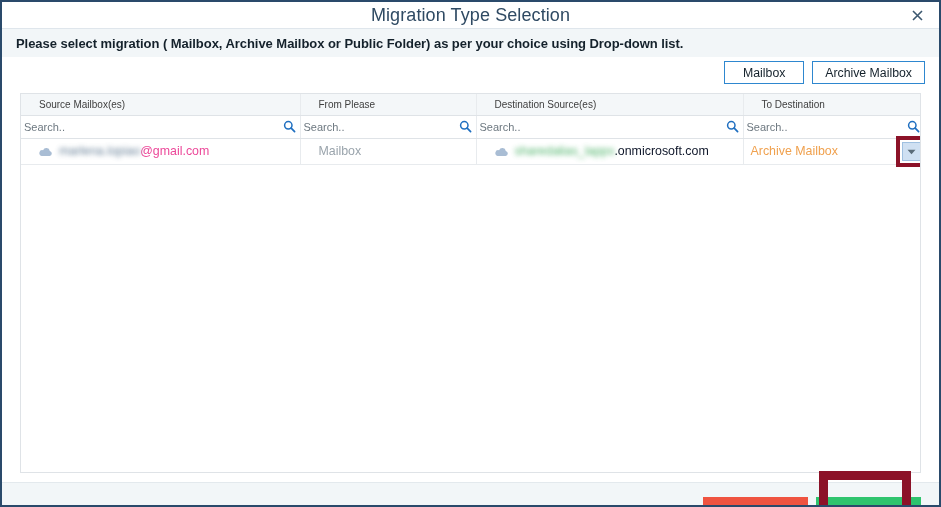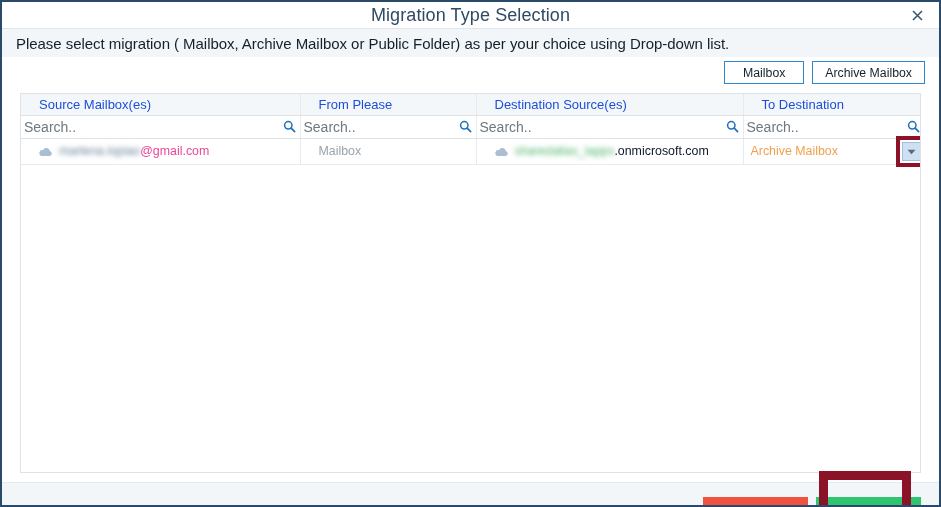--- a/index.html
+++ b/index.html
@@ -52,22 +52,22 @@
   
   .instruction-bar {
     height: 28px;
     background: #f2f6f8;
     display: flex;
     align-items: center;
     padding-left: 14px;
     box-sizing: border-box;
   }
   .instruction-text {
-    font-size: 15px;
-    font-weight: normal;
+    font-size: 13px;
+    font-weight: bold;
     color: #14212b;
     letter-spacing: -.05px;
   }
 
   
   .content {
     position: relative;
     background: #ffffff;
     height: 425px;
     box-sizing: border-box;
@@ -119,22 +119,22 @@
   table.grid col.c1 { width: 279px; }
   table.grid col.c2 { width: 176px; }
   table.grid col.c3 { width: 267px; }
   table.grid col.c4 { width: 181px; }
 
   .grid thead th {
     height: 21px;
     background: #f4f7f9;
     border-bottom: 1px solid #dfe3e7;
     border-right: 1px solid #e8ebee;
-    color: #1d4ed8;
-    font-size: 13px;
+    color: #404040;
+    font-size: 10px;
     font-weight: normal;
     text-align: left;
     padding: 0 0 0 18px;
     box-sizing: border-box;
   }
   .grid thead th:last-child { border-right: none; }
 
   .search-row td {
     height: 22px;
     border-bottom: 1px solid #dfe3e7;
@@ -150,21 +150,21 @@
     height: 22px;
     padding: 0 4px 0 3px;
     box-sizing: border-box;
   }
   .search-input {
     flex: 1 1 auto;
     border: none;
     outline: none;
     background: transparent;
     font-family: "Liberation Sans", sans-serif;
-    font-size: 14px;
+    font-size: 11px;
     color: #20282e;
     padding: 0;
     min-width: 10px;
   }
   .search-input::placeholder { color: #6d7880; opacity: 1; }
   .search-icon { flex: 0 0 auto; display: flex; cursor: pointer; }
 
   .data-row td {
     height: 25px;
     border-bottom: 1px solid #e8ebee;

